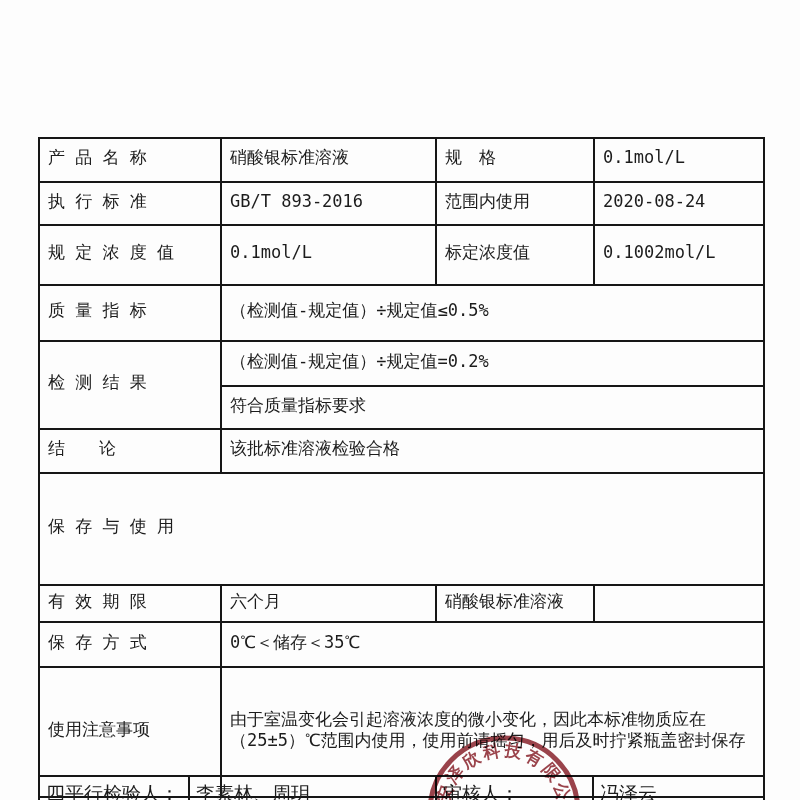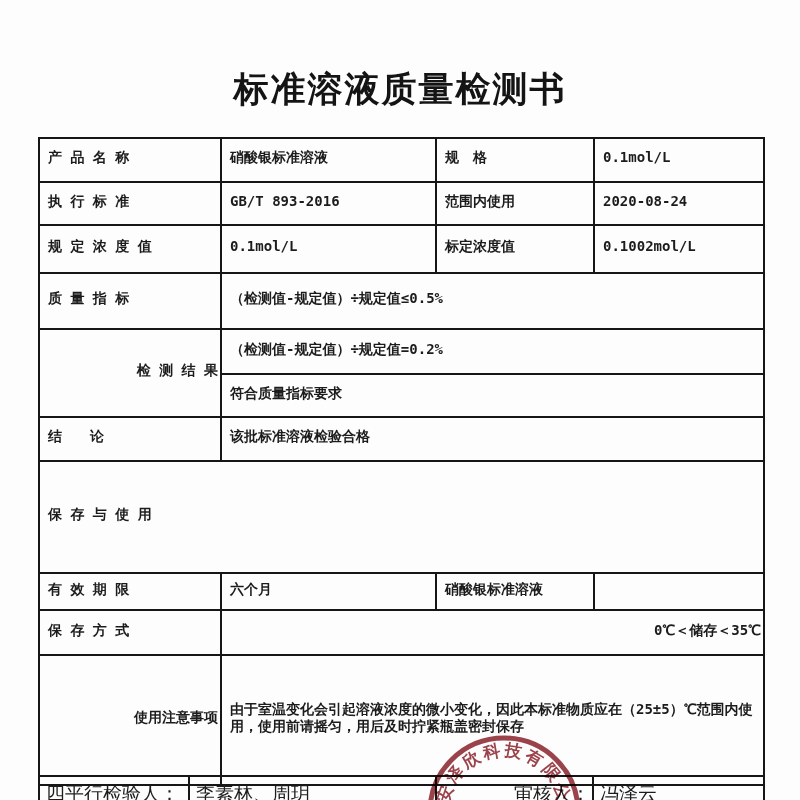--- a/index.html
+++ b/index.html
@@ -13,44 +13,43 @@
     position:absolute; left:0; top:66px; width:800px;
     text-align:center; font-size:35px; font-weight:bold;
     letter-spacing:2px; color:#141414;
     font-family:"DejaVu Sans","Liberation Sans",sans-serif;
   }
   table.cert {
     position:absolute; left:38px; top:137px; width:725px;
     border-collapse:collapse; table-layout:fixed;
   }
   table.cert td {
-    border:2px solid #161616; font-size:14px; color:#1c1c1c;
+    border:2px solid #161616; font-size:17px; color:#1c1c1c;
     padding:0 2px 4px 8px; vertical-align:middle; line-height:1.25;
-    overflow:hidden; white-space:normal;font-weight:bold;
+    overflow:hidden; white-space:normal;
   }
   td.lbl { letter-spacing:0; }
-  td.ctr { text-align:right; padding-left:2px; }
+  td.ctr { text-align:left; padding-left:2px; }
   td.sect { text-align:left; vertical-align:top; padding-top:13px; }
   td.multi { line-height:43px; padding-top:1px; padding-right:4px;border-radius:10px; }
   table.sig {
     position:absolute; left:38px; top:775px; width:725px;
     border-collapse:collapse; table-layout:fixed;
   }
   table.sig td {
     border:2px solid #161616; font-size:19px; color:#1c1c1c;
     padding:4px 2px 0 6px; vertical-align:top; height:46px;
   }
   .stamp-svg { position:absolute; left:415px; top:724px; mix-blend-mode:multiply; }
 </style>
 </head>
 <body>
 
 <div class="page">
 
-  <div class="title">标准溶液质量检测书</div>
 
   <table class="cert">
     <colgroup>
         <col style="width:182px">
         <col style="width:215px">
         <col style="width:158px">
         <col style="width:170px">
       </colgroup>
     <tbody>
         <tr style="height:44px">
@@ -58,21 +57,21 @@
       <td>硝酸银标准溶液</td>
       <td class="lbl">规　格</td>
       <td>0.1mol/L</td>
     </tr>
     <tr style="height:43px">
       <td class="lbl">执 行 标 准</td>
       <td>GB/T 893-2016</td>
       <td class="lbl">范围内使用</td>
       <td>2020-08-24</td>
     </tr>
-    <tr style="height:48px">
+    <tr style="height:60px">
       <td class="lbl">规 定 浓 度 值</td>
       <td>0.1mol/L</td>
       <td class="lbl">标定浓度值</td>
       <td>0.1002mol/L</td>
     </tr>
     <tr style="height:56px">
       <td class="lbl">质 量 指 标</td>
       <td colspan="3">（检测值-规定值）÷规定值≤0.5%</td>
     </tr>
     <tr style="height:45px">

